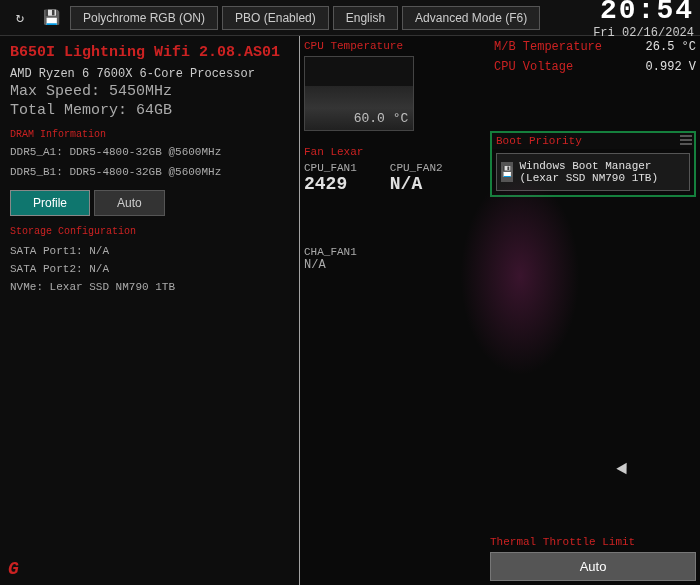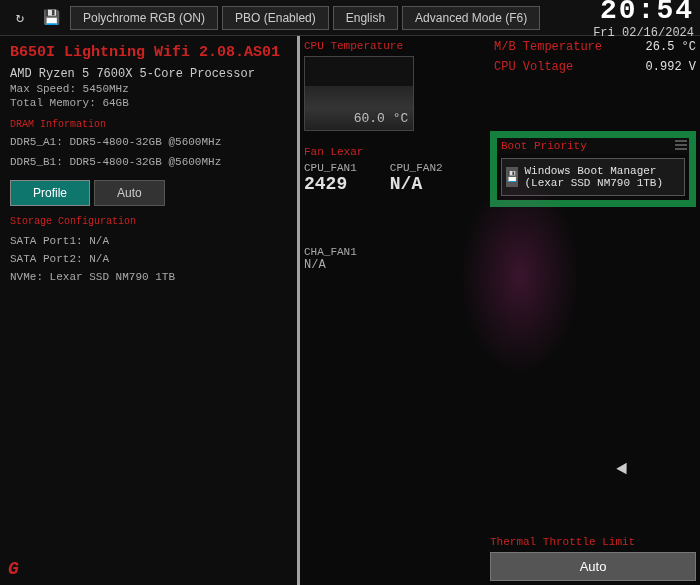--- a/index.html
+++ b/index.html
@@ -63,36 +63,36 @@
     
     .main {
       display: flex;
       height: calc(585px - 36px);
     }
 
     
     .left-panel {
       width: 300px;
       padding: 8px 10px;
-      border-right: 3px solid #a3a3a3;
+      border-right: 1px solid #a3a3a3;
       background: #0d0d0d;
     }
     .board-title {
       color: #cc2222;
       font-size: 15px;
       font-weight: bold;
       margin-bottom: 6px;
     }
     .cpu-name {
       font-size: 12px;
       color: #ccc;
       margin-bottom: 2px;
     }
     .spec-line {
-      font-size: 11px;
+      font-size: 15px;
       color: #aaa;
       margin-bottom: 2px;
     }
     .section-title {
       color: #cc2222;
       font-size: 10px;
       margin-top: 10px;
       margin-bottom: 6px;
     }
     .dram-item {
@@ -226,21 +226,21 @@
     }
     .cha-fan-name { font-size: 11px; color: #aaa; }
     .cha-fan-val { font-size: 12px; color: #aaa; }
 
     
     .boot-section {
       position: absolute;
       top: 95px;
       left: 190px;
       right: 4px;
-      border: 7px solid #15803d;
+      border: 2px solid #15803d;
     }
     .boot-title {
       font-size: 11px;
       color: #cc2222;
       padding: 2px 4px;
       background: #0d0d0d;
     }
     .boot-item {
       display: flex;
       align-items: center;
@@ -336,21 +336,21 @@
   <div class="toolbar-right">
     <div class="toolbar-time">20:54</div>
     <div class="toolbar-date">Fri 02/16/2024</div>
   </div>
 </div>
 
 <div class="main">
 
   <div class="left-panel">
     <div class="board-title">B650I Lightning Wifi 2.08.AS01</div>
-    <div class="cpu-name">AMD Ryzen 5 7600X 5-Core Processor</div>
+    <div class="cpu-name">AMD Ryzen 6 7600X 6-Core Processor</div>
     <div class="spec-line">Max Speed: 5450MHz</div>
     <div class="spec-line">Total Memory: 64GB</div>
 
     <div class="section-title">DRAM Information</div>
     <div class="dram-item">DDR5_A1: DDR5-4800-32GB @5600MHz</div>
     <div class="dram-item">DDR5_B1: DDR5-4800-32GB @5600MHz</div>
 
     <div class="profile-row">
       <button class="profile-btn selected">Profile</button>
       <button class="profile-btn unselected">Auto</button>

